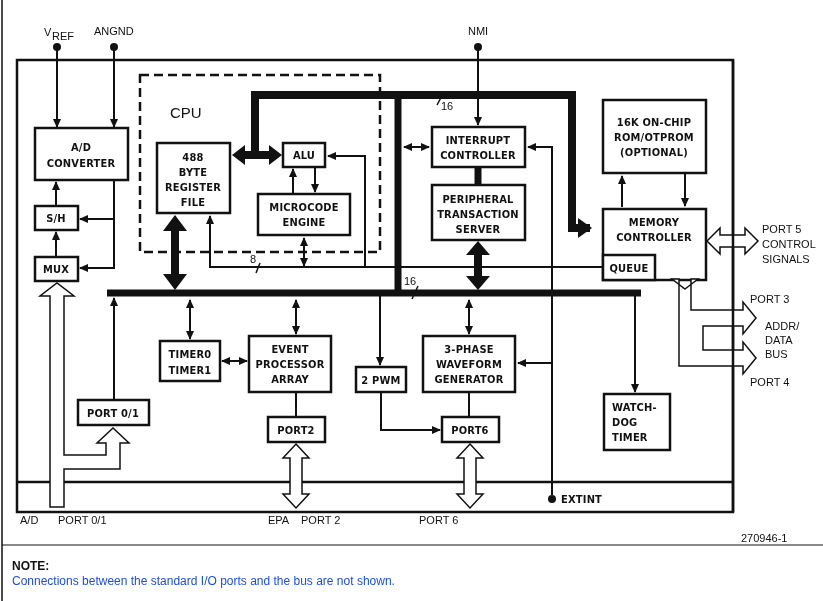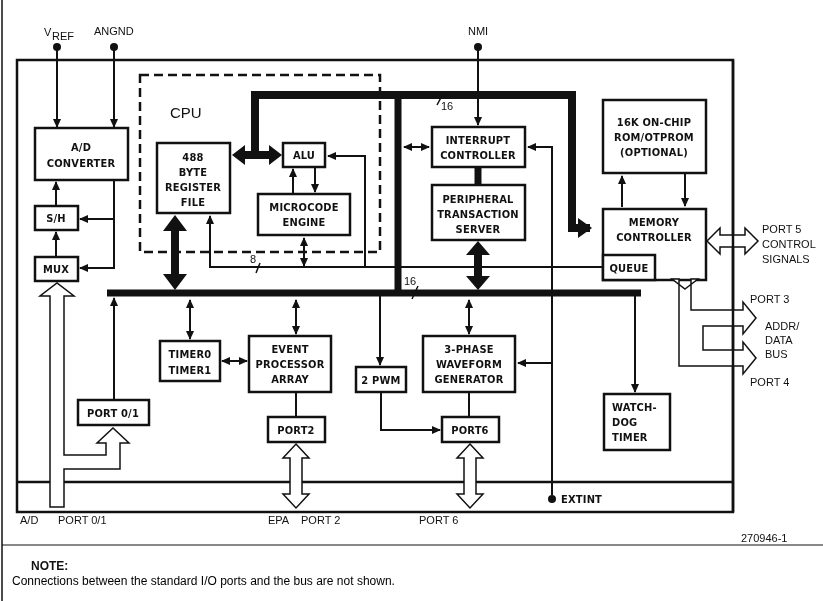--- a/index.html
+++ b/index.html
@@ -1,22 +1,22 @@
 <!DOCTYPE html>
 <html><head>
 <meta charset="utf-8">
 <style>
   html,body{margin:0;padding:0;background:#fff;}
   body{width:823px;height:601px;position:relative;overflow:hidden;font-family:"Liberation Sans",sans-serif;}
   #diagram{position:absolute;left:0;top:0;}
   .lbl{font-family:"DejaVu Sans Condensed","DejaVu Sans",sans-serif;font-size:11px;font-weight:bold;fill:#111;letter-spacing:0.2px;}
   .lbl-cpu{font-family:"Liberation Sans",sans-serif;font-size:15px;fill:#111;}
   .lbl-plain{font-family:"Liberation Sans",sans-serif;font-size:11px;fill:#111;}
-  .note-title{position:absolute;left:12px;top:559px;font-family:"Liberation Sans",sans-serif;font-size:12px;font-weight:bold;color:#111;margin-left:19px;}
-  .note-text{position:absolute;left:12px;top:574px;font-family:"Liberation Sans",sans-serif;font-size:12px;color:#000000;}
+  .note-title{position:absolute;left:12px;top:559px;font-family:"Liberation Sans",sans-serif;font-size:12px;font-weight:bold;color:#111;}
+  .note-text{position:absolute;left:12px;top:574px;font-family:"Liberation Sans",sans-serif;font-size:12px;color:#1d4ed8;}
   .fig-id{font-family:"Liberation Sans",sans-serif;font-size:11px;fill:#111;}
 </style>
 </head>
 <body>
 
 <svg id="diagram" width="823" height="601" viewBox="0 0 823 601" xmlns="http://www.w3.org/2000/svg">
   <defs>
     <marker id="ah" markerWidth="10" markerHeight="10" refX="8" refY="5" orient="auto" markerUnits="userSpaceOnUse">
       <path d="M0,1 L9,5 L0,9 Z" fill="#111"></path>
     </marker>

